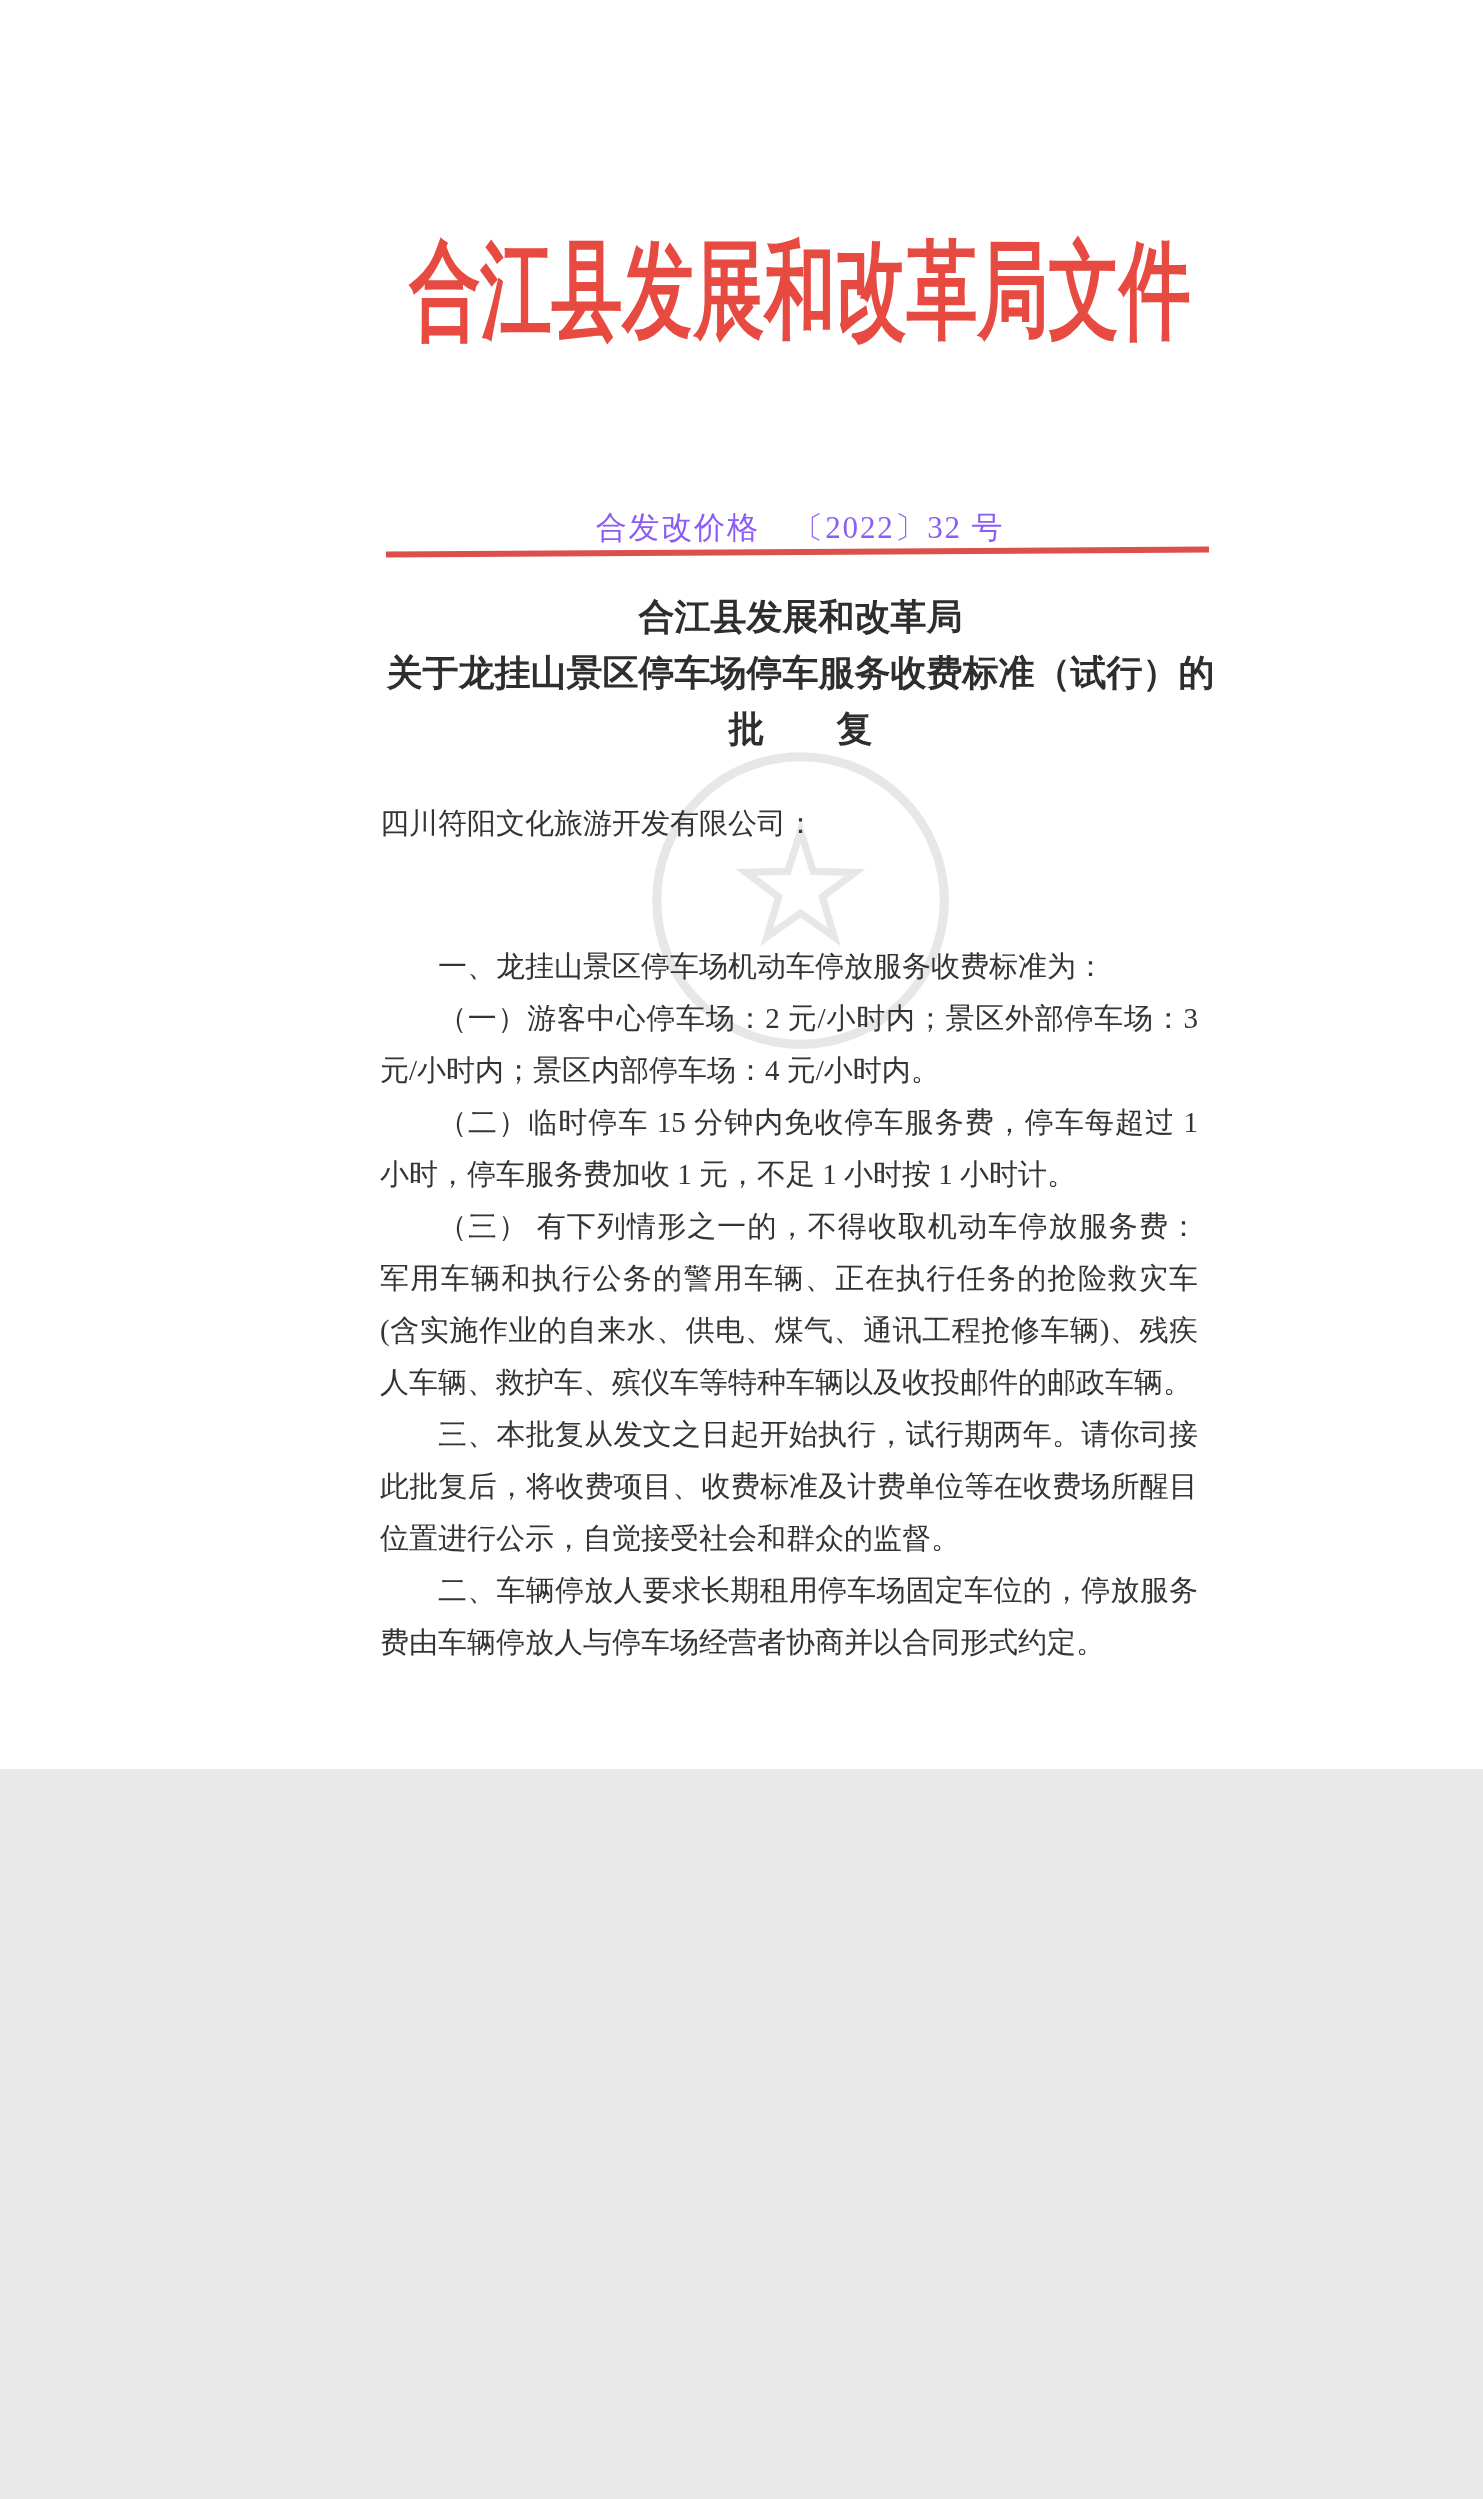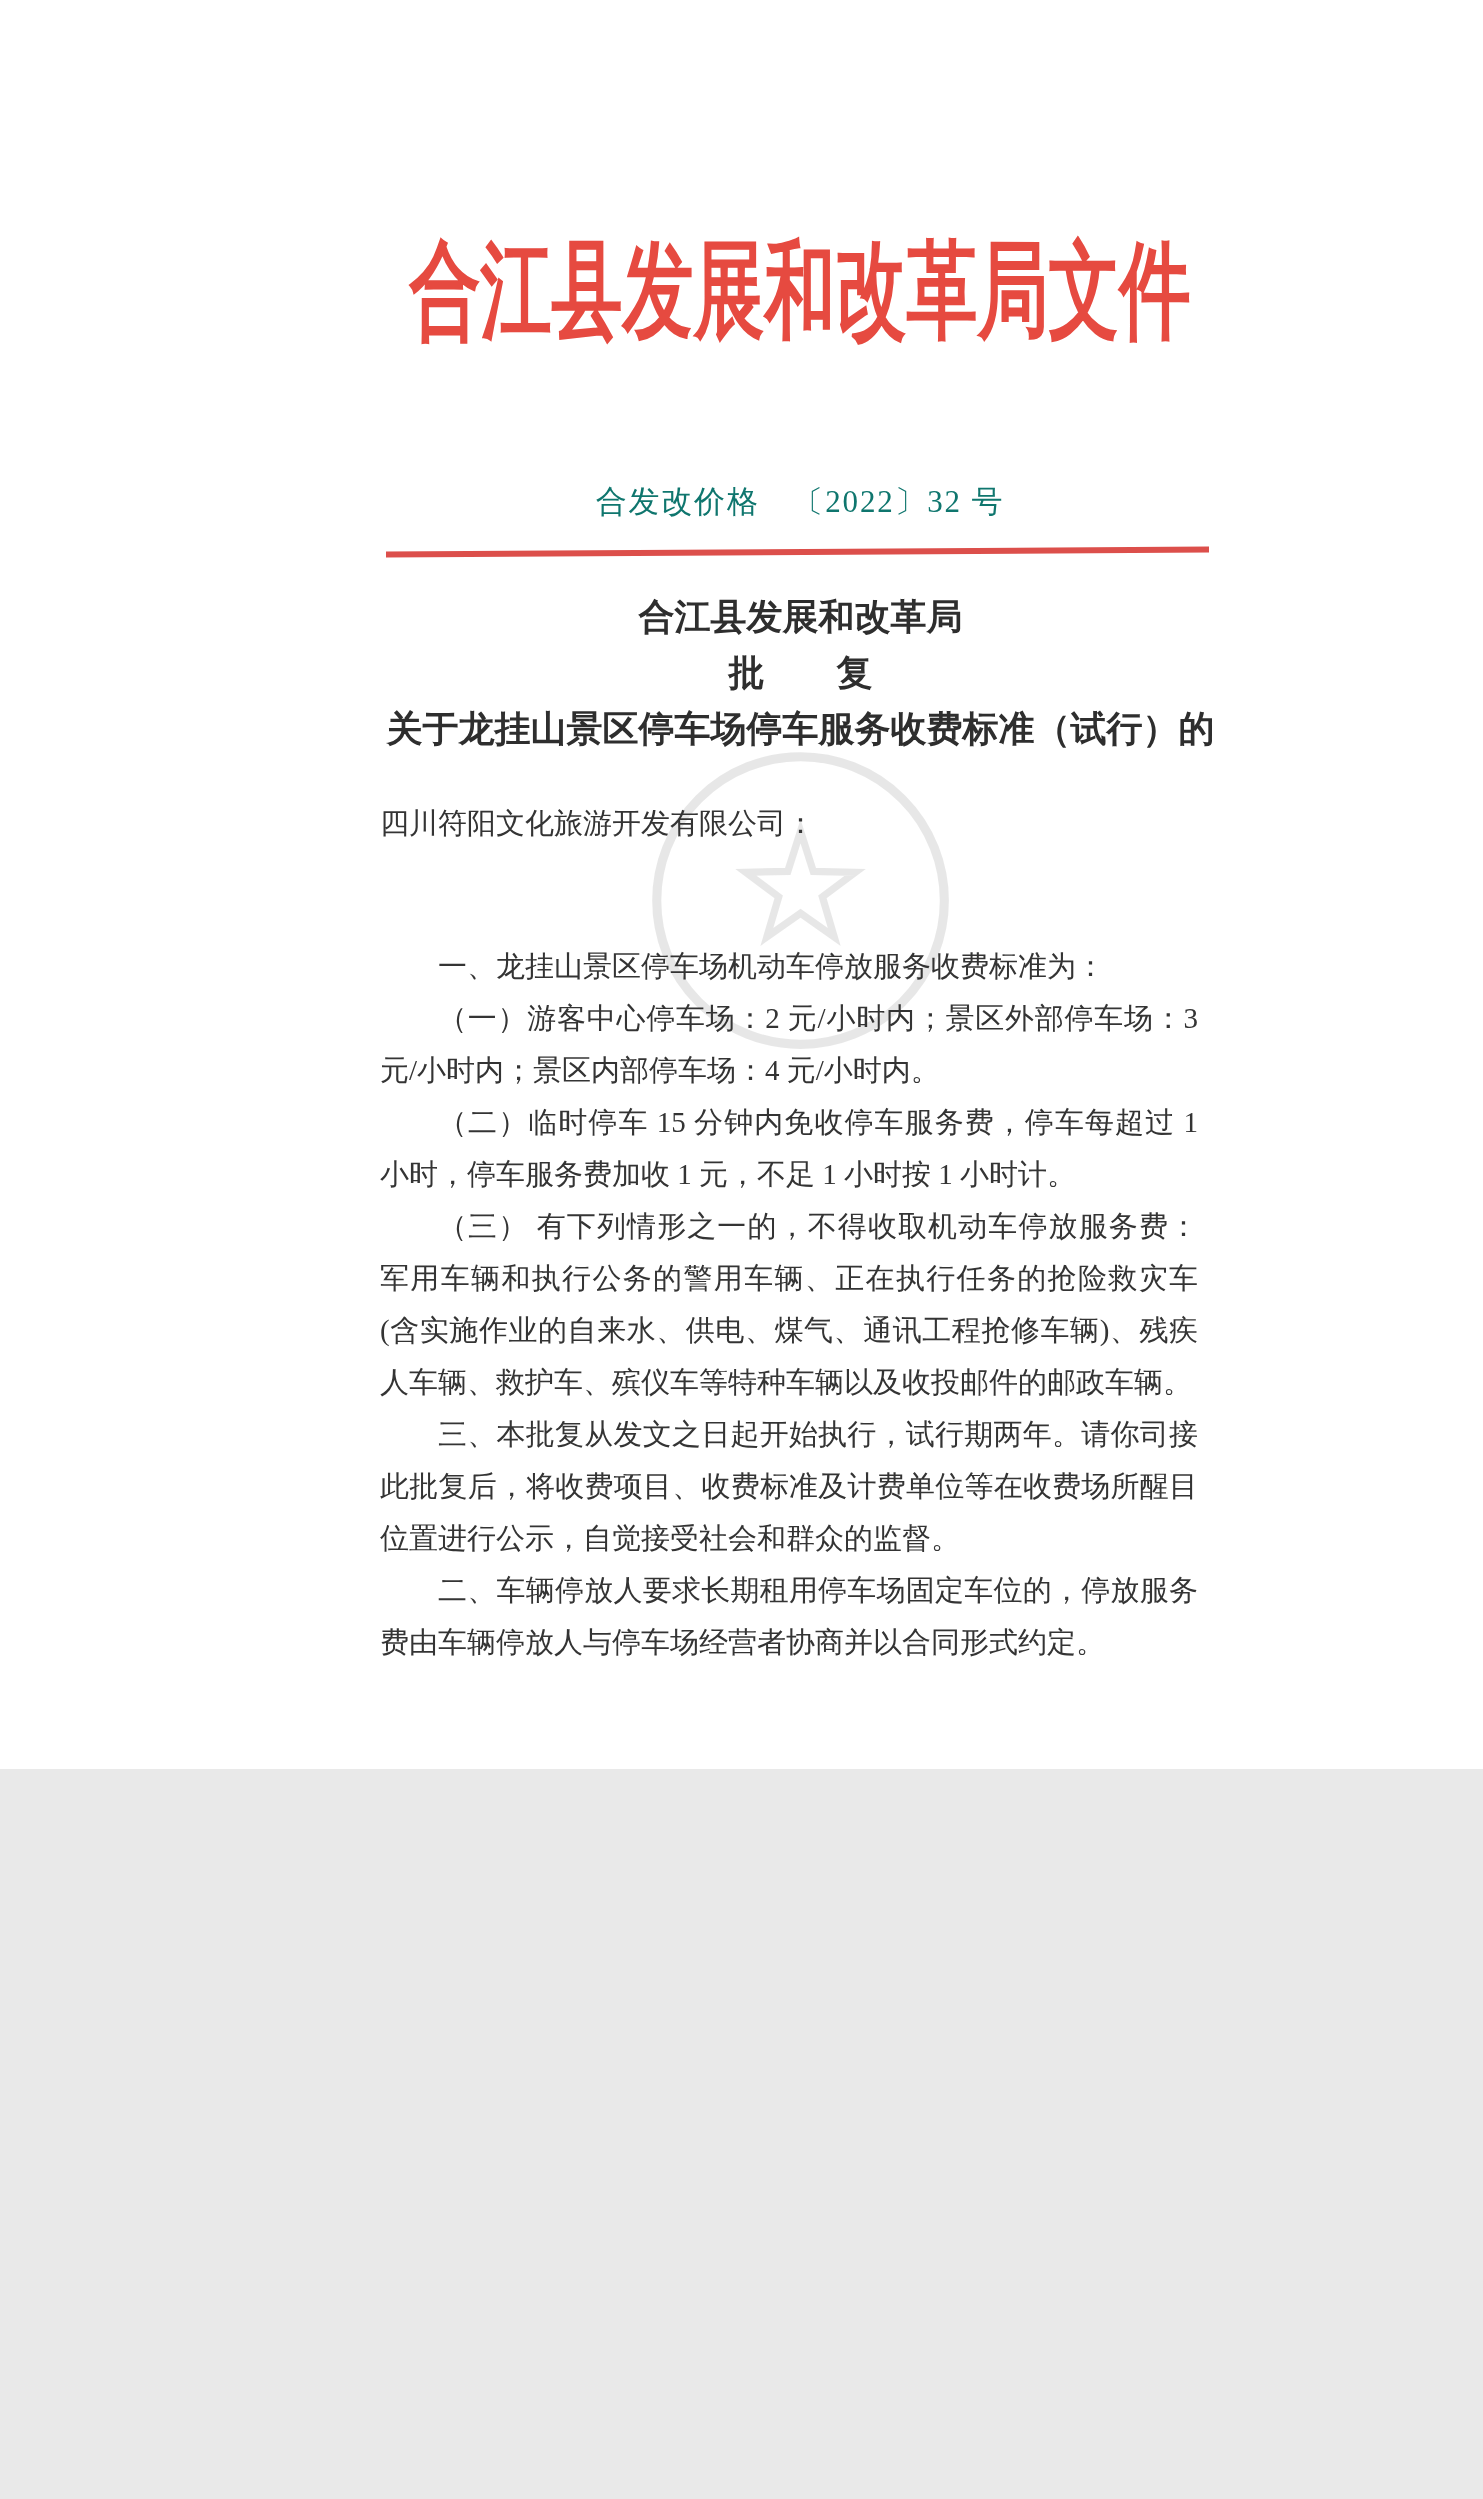--- a/index.html
+++ b/index.html
@@ -16,22 +16,22 @@
   .red-header{
     position:absolute;top:238px;left:391px;width:818px;
     text-align:center;
     font-size:71px;font-weight:bold;line-height:1;
     color:#e64a40;
     transform:scaleY(1.5);transform-origin:center top;
     letter-spacing:0px;
     white-space:nowrap;
   }
   .doc-number{
-    position:absolute;top:481px;left:391px;width:818px;
-    text-align:center;font-size:31px;color:#0f766e;
+    position:absolute;top:507px;left:391px;width:818px;
+    text-align:center;font-size:31px;color:#8b5cf6;
     letter-spacing:1.8px;white-space:nowrap;
   }
   .red-rule{
     position:absolute;top:549px;left:386px;width:823px;height:6.4px;
     background:#dc4f4b;border:none;margin:0;
     transform:rotate(-0.35deg);
   }
   .doc-title{
     position:absolute;top:589px;left:355px;width:891px;
     text-align:center;font-weight:bold;color:#2e2e2e;
@@ -75,22 +75,22 @@
   </div>
 
   <div class="red-header">合江县发展和改革局文件</div>
 
   <div class="doc-number">合发改价格　〔2022〕32 号</div>
 
   <div class="red-rule"></div>
 
   <div class="doc-title">
     <div class="t-line">合江县发展和改革局</div>
+    <div class="t-line">关于龙挂山景区停车场停车服务收费标准（试行）的</div>
     <div class="t-line">批　　复</div>
-    <div class="t-line">关于龙挂山景区停车场停车服务收费标准（试行）的</div>
   </div>
 
   <div class="body-text">
     <p class="salutation">四川符阳文化旅游开发有限公司：</p>
     <p class="gap-before">一、龙挂山景区停车场机动车停放服务收费标准为：</p>
     <p>（一）游客中心停车场：2 元/小时内；景区外部停车场：3 元/小时内；景区内部停车场：4 元/小时内。</p>
     <p>（二）临时停车 15 分钟内免收停车服务费，停车每超过 1 小时，停车服务费加收 1 元，不足 1 小时按 1 小时计。</p>
     <p>（三） 有下列情形之一的，不得收取机动车停放服务费：军用车辆和执行公务的警用车辆、正在执行任务的抢险救灾车(含实施作业的自来水、供电、煤气、通讯工程抢修车辆)、残疾人车辆、救护车、殡仪车等特种车辆以及收投邮件的邮政车辆。</p>
     <p>三、本批复从发文之日起开始执行，试行期两年。请你司接此批复后，将收费项目、收费标准及计费单位等在收费场所醒目位置进行公示，自觉接受社会和群众的监督。</p>
     <p>二、车辆停放人要求长期租用停车场固定车位的，停放服务费由车辆停放人与停车场经营者协商并以合同形式约定。</p>

